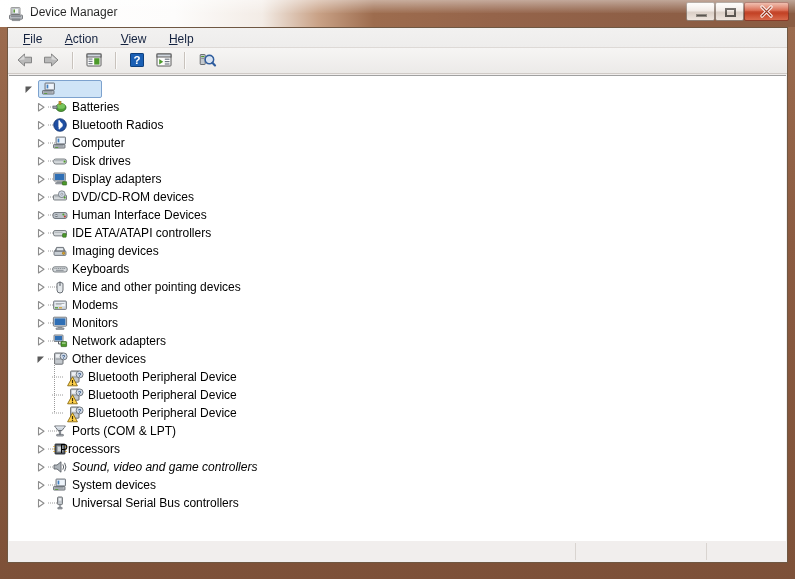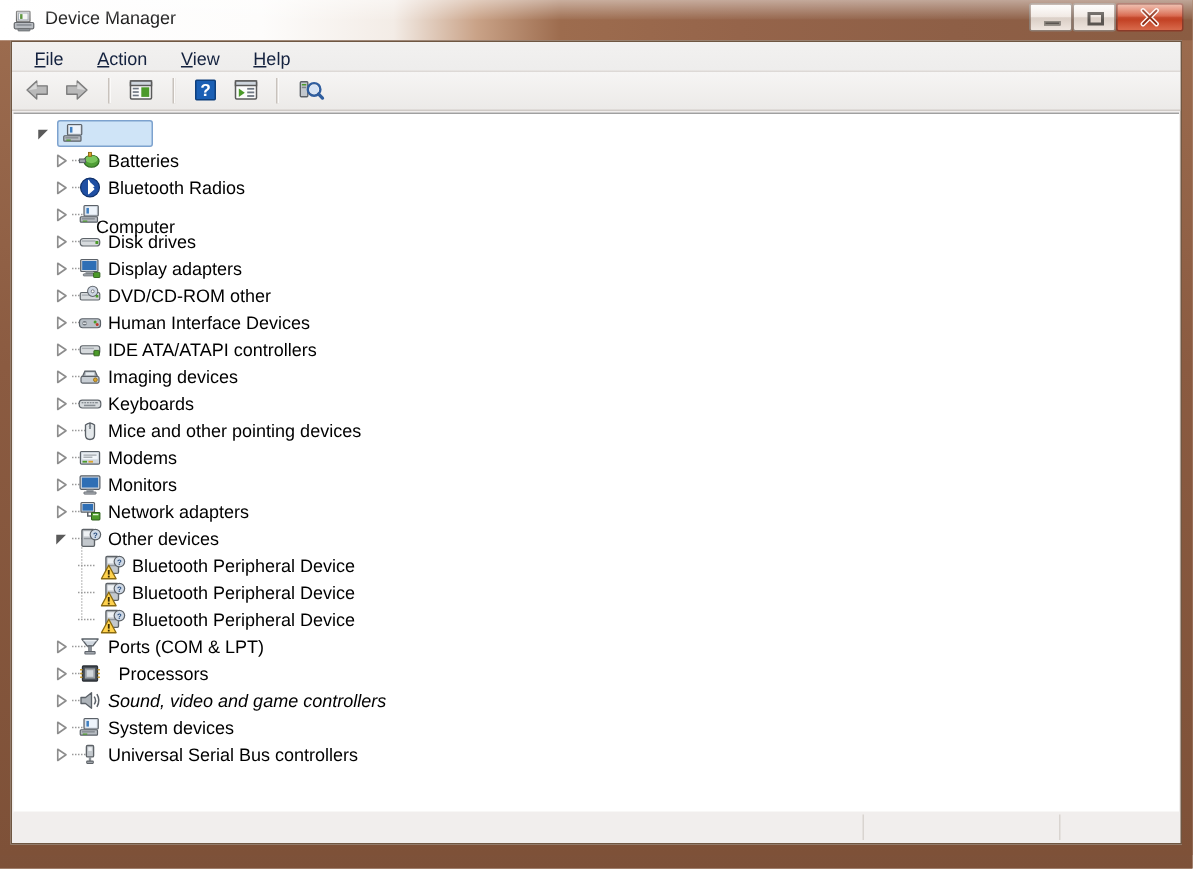--- a/index.html
+++ b/index.html
@@ -418,21 +418,21 @@
                   <line x1="1" y1="9" x2="12" y2="9" stroke="#9a9a9a" stroke-width="1" stroke-dasharray="1 1"></line>
                 </svg></span>
               <span class="ico" style="left:43px;"><svg viewBox="0 0 16 16" width="16" height="16">
                   <rect x="4" y="2" width="9.5" height="7" rx="0.6" fill="#cfd6de" stroke="#5b6168" stroke-width="0.8"></rect>
                   <rect x="5" y="3" width="7.5" height="5" fill="#eef4fb"></rect>
                   <rect x="5.6" y="3.6" width="1.7" height="3.8" fill="#3f7fc1"></rect>
                   <rect x="1.5" y="9.5" width="11.5" height="3.6" rx="0.6" fill="#b7bcc2" stroke="#5b6168" stroke-width="0.8"></rect>
                   <rect x="2.6" y="10.5" width="8.6" height="0.8" fill="#7d838a"></rect>
                   <rect x="3.2" y="12" width="3" height="0.8" fill="#4c9a2a"></rect>
                 </svg></span>
-              <span class="lbl" style="left:55px;margin-top:8px;">Computer</span>
+              <span class="lbl" style="left:63px;">Computer</span>
             </div>
             <div class="row">
               <span class="twisty" style="left:24px;"><svg width="16" height="18" viewBox="0 0 16 18">
                   <path d="M5.5 5.5 L11 9.2 L5.5 13 Z" fill="none" stroke="#8d8d8d" stroke-width="1.1" stroke-linejoin="round"></path>
                 </svg></span>
               <span class="dots" style="left:38px;"><svg width="14" height="18" viewBox="0 0 14 18">
                   <line x1="1" y1="9" x2="12" y2="9" stroke="#9a9a9a" stroke-width="1" stroke-dasharray="1 1"></line>
                 </svg></span>
               <span class="ico" style="left:43px;"><svg viewBox="0 0 16 16" width="16" height="16">
                   <rect x="1.5" y="6" width="13" height="5" rx="2.2" fill="#d6dadd" stroke="#5e646a" stroke-width="0.8"></rect>
@@ -464,21 +464,21 @@
               <span class="dots" style="left:38px;"><svg width="14" height="18" viewBox="0 0 14 18">
                   <line x1="1" y1="9" x2="12" y2="9" stroke="#9a9a9a" stroke-width="1" stroke-dasharray="1 1"></line>
                 </svg></span>
               <span class="ico" style="left:43px;"><svg viewBox="0 0 16 16" width="16" height="16">
                   <rect x="1.5" y="6" width="13" height="5" rx="1" fill="#d6dadd" stroke="#5e646a" stroke-width="0.8"></rect>
                   <rect x="2.6" y="7.3" width="7" height="0.9" fill="#a9aeb3"></rect>
                   <circle cx="9.8" cy="5.2" r="3.4" fill="#cfd8e4" stroke="#5b6168" stroke-width="0.7" opacity="0.95"></circle>
                   <circle cx="9.8" cy="5.2" r="1" fill="#ffffff" stroke="#5b6168" stroke-width="0.5"></circle>
                   <rect x="11.8" y="7.6" width="1.8" height="1.8" rx="0.3" fill="#4c9a2a"></rect>
                 </svg></span>
-              <span class="lbl" style="left:63px;">DVD/CD-ROM other</span>
+              <span class="lbl" style="left:63px;">DVD/CD-ROM devices</span>
             </div>
             <div class="row">
               <span class="twisty" style="left:24px;"><svg width="16" height="18" viewBox="0 0 16 18">
                   <path d="M5.5 5.5 L11 9.2 L5.5 13 Z" fill="none" stroke="#8d8d8d" stroke-width="1.1" stroke-linejoin="round"></path>
                 </svg></span>
               <span class="dots" style="left:38px;"><svg width="14" height="18" viewBox="0 0 14 18">
                   <line x1="1" y1="9" x2="12" y2="9" stroke="#9a9a9a" stroke-width="1" stroke-dasharray="1 1"></line>
                 </svg></span>
               <span class="ico" style="left:43px;"><svg viewBox="0 0 16 16" width="16" height="16">
                   <rect x="1" y="5.5" width="14" height="6" rx="2" fill="#b9c0c7" stroke="#5b6168" stroke-width="0.8"></rect>
@@ -692,21 +692,21 @@
                   <rect x="3" y="3" width="10" height="10" rx="0.6" fill="#4a5158" stroke="#2b3036" stroke-width="0.9"></rect>
                   <rect x="4.6" y="4.6" width="6.8" height="6.8" fill="#9aa0a6"></rect>
                   <rect x="5.8" y="5.8" width="4.4" height="4.4" fill="#d3d8dc"></rect>
                   <rect x="1.4" y="5" width="1.6" height="1" fill="#c89a2e"></rect>
                   <rect x="1.4" y="7.5" width="1.6" height="1" fill="#c89a2e"></rect>
                   <rect x="1.4" y="10" width="1.6" height="1" fill="#c89a2e"></rect>
                   <rect x="13" y="5" width="1.6" height="1" fill="#c89a2e"></rect>
                   <rect x="13" y="7.5" width="1.6" height="1" fill="#c89a2e"></rect>
                   <rect x="13" y="10" width="1.6" height="1" fill="#c89a2e"></rect>
                 </svg></span>
-              <span class="lbl" style="left:70px;">Processors</span>
+              <span class="lbl" style="left:51px;">Processors</span>
             </div>
             <div class="row">
               <span class="twisty" style="left:24px;"><svg width="16" height="18" viewBox="0 0 16 18">
                   <path d="M5.5 5.5 L11 9.2 L5.5 13 Z" fill="none" stroke="#8d8d8d" stroke-width="1.1" stroke-linejoin="round"></path>
                 </svg></span>
               <span class="dots" style="left:38px;"><svg width="14" height="18" viewBox="0 0 14 18">
                   <line x1="1" y1="9" x2="12" y2="9" stroke="#9a9a9a" stroke-width="1" stroke-dasharray="1 1"></line>
                 </svg></span>
               <span class="ico" style="left:43px;"><svg viewBox="0 0 16 16" width="16" height="16">
                   <path d="M2 6 L5 6 L9 2.8 L9 13.2 L5 10 L2 10 Z" fill="#aeb4ba" stroke="#5b6168" stroke-width="0.9" stroke-linejoin="round"></path>

